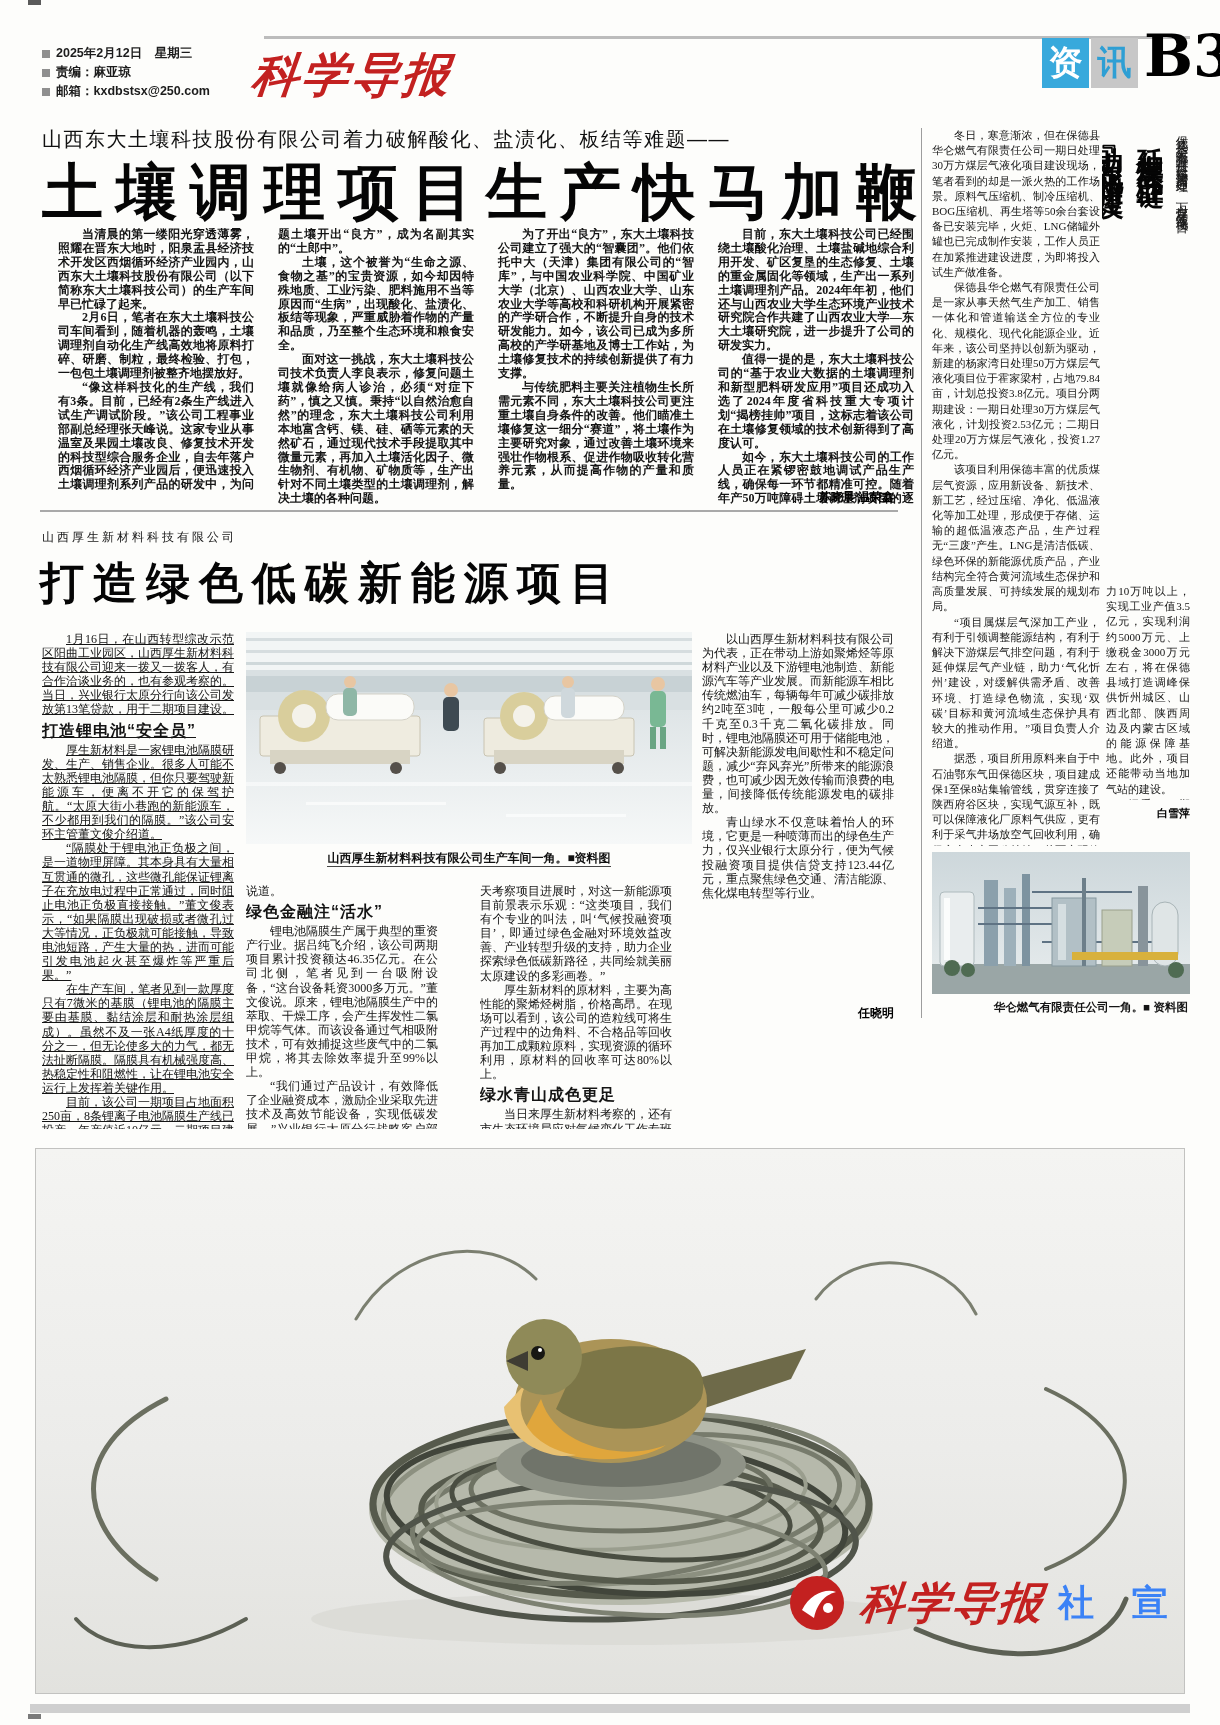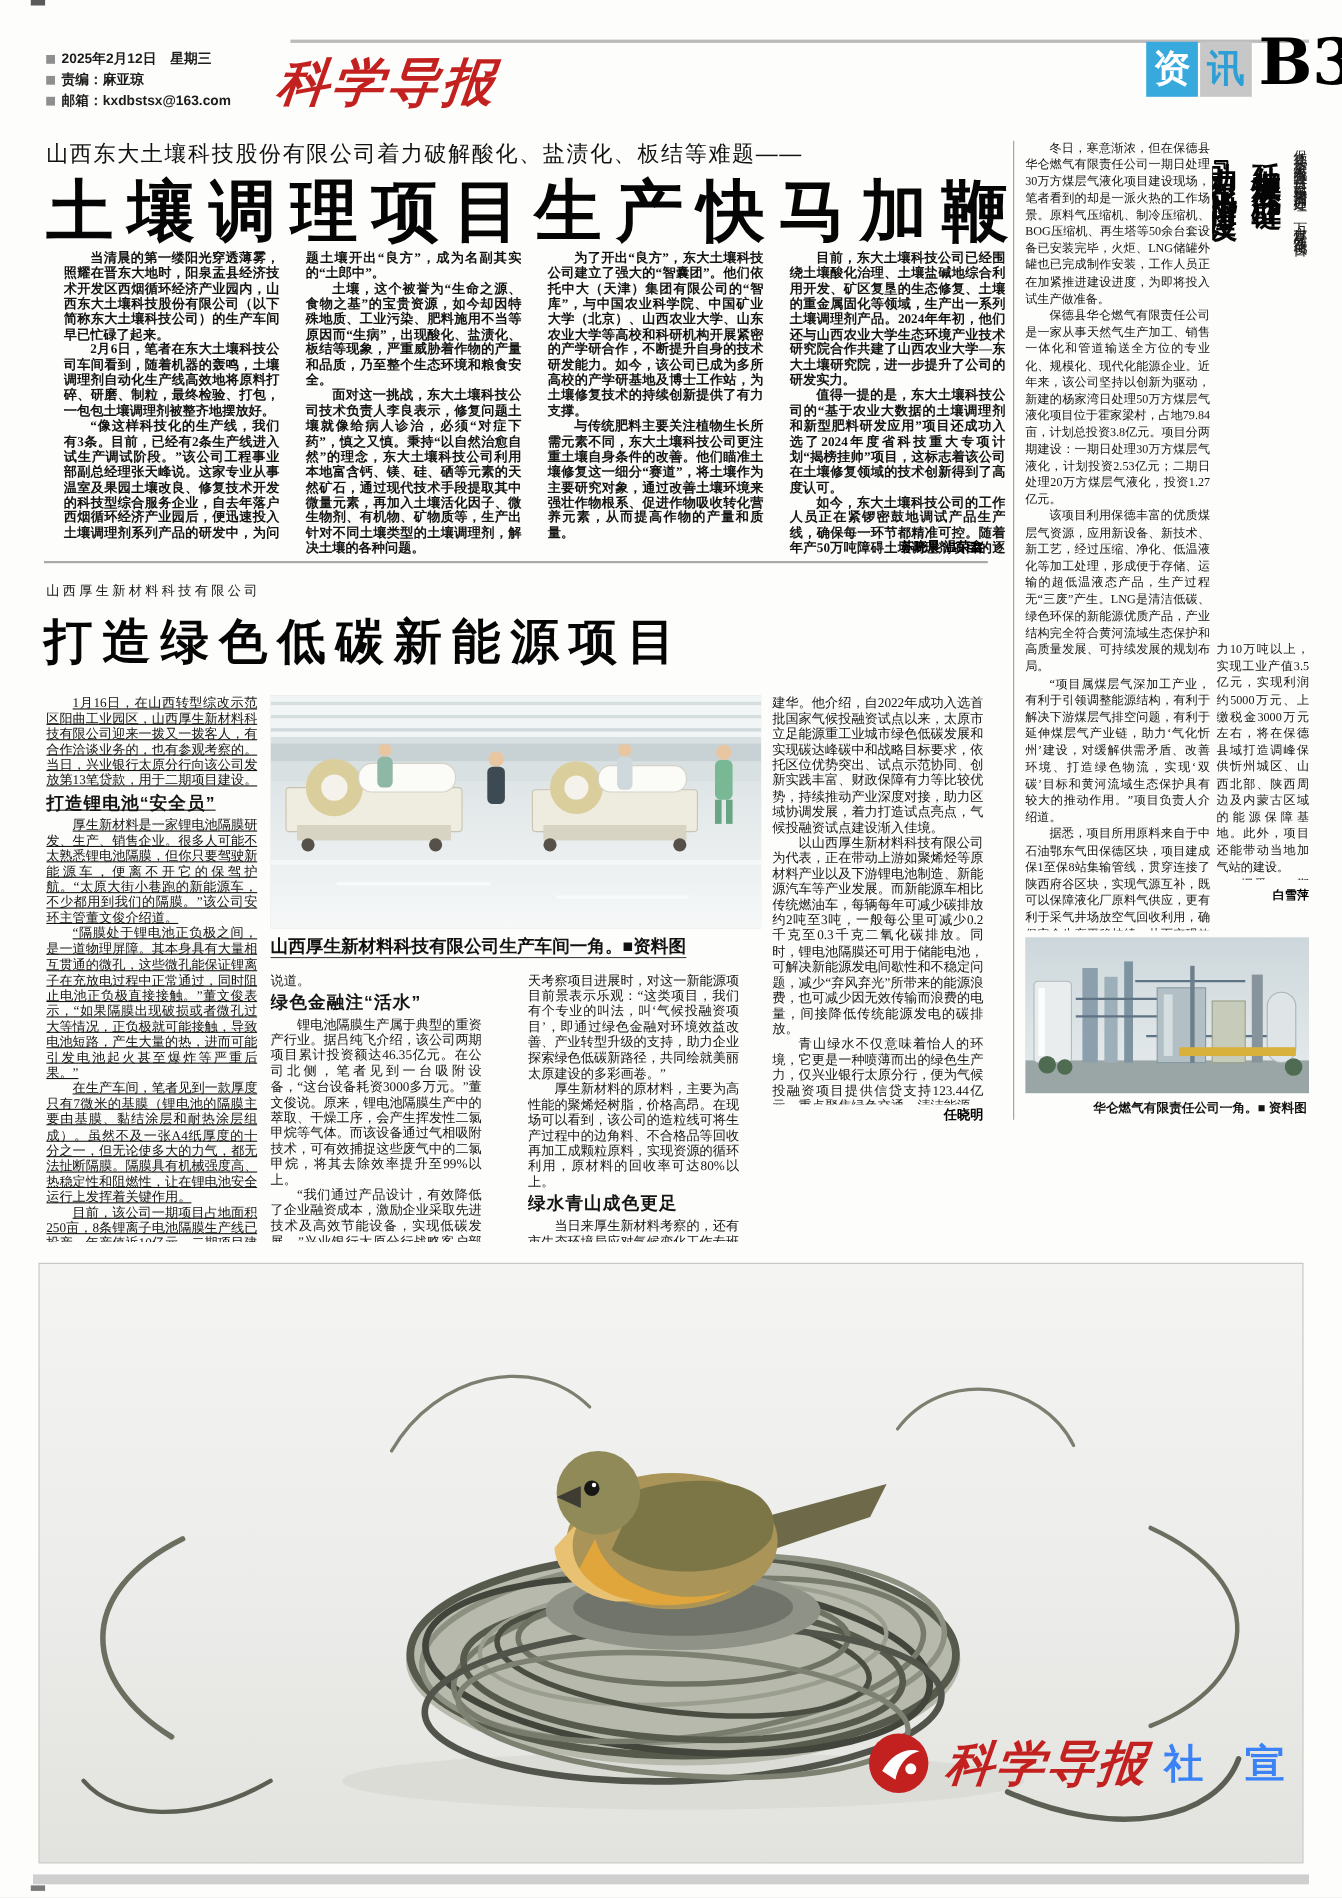--- a/index.html
+++ b/index.html
@@ -37,22 +37,22 @@
   .v-divider{left:921px;top:128px;width:1px;height:890px;background:#9d9d9d;}
   
   .a2-kicker{left:42px;top:529px;font-family:"Liberation Sans",sans-serif;font-size:12px;
              letter-spacing:3px;color:#161616;white-space:nowrap;}
   .a2-headline{left:40px;top:554px;font-family:"Liberation Serif",serif;font-weight:900;
                font-size:44px;letter-spacing:9px;color:#050505;white-space:nowrap;}
   .a2-col{font-size:12px;line-height:14.1px;text-align:justify;overflow:hidden;}
   .subhead{font-family:"Liberation Sans",sans-serif;font-weight:700;font-size:16px;
            margin:7px 0 5px 0;text-indent:0;letter-spacing:1px;}
   .photo-frame{background:#dfe3e5;overflow:hidden;}
-  .caption{font-family:"Liberation Sans",sans-serif;font-size:16px;font-weight:700;
-           text-align:left;color:#111;}
+  .caption{font-family:"Liberation Sans",sans-serif;font-size:12px;font-weight:700;
+           text-align:center;color:#111;}
   .caption .cap-inner{border-bottom:1px solid #444;padding-bottom:1px;}
   
   .a3-col{font-size:11px;line-height:15.2px;text-align:justify;overflow:hidden;}
   .a3-vhead{left:1102px;top:126px;width:88px;height:452px;writing-mode:vertical-rl;overflow:hidden;}
   .a3-vkicker{font-family:"Liberation Sans",sans-serif;font-size:12.5px;letter-spacing:2.5px;
               color:#1a1a1a;margin-left:5px;}
   .a3-vline{font-family:"DejaVu Sans",sans-serif;font-weight:900;font-size:27px;
             letter-spacing:5px;color:#050505;margin-left:4px;}
   .a3-caption{font-family:"Liberation Sans",sans-serif;font-size:11.5px;font-weight:700;text-align:right;}
   
@@ -78,21 +78,21 @@
     <div class="row">
       <span class="sq"></span>
       <span>2025年2月12日　星期三</span>
     </div>
     <div class="row">
       <span class="sq"></span>
       <span>责编：麻亚琼</span>
     </div>
     <div class="row">
       <span class="sq"></span>
-      <span>邮箱：kxdbstsx@163.com</span>
+      <span>邮箱：kxdbstsx@250.com</span>
     </div>
   </div>
   <div class="abs masthead">科学导报</div>
   <div class="abs sec-zi">资</div>
   <div class="abs sec-xun">讯</div>
   <div class="abs page-no">B3</div>
 
   <div class="abs a1-kicker">山西东大土壤科技股份有限公司着力破解酸化、盐渍化、板结等难题——</div>
   <div class="abs a1-headline">土壤调理项目生产快马加鞭</div>
   <div class="abs a1-body">
@@ -189,21 +189,20 @@
   </div>
 
   <div class="abs a2-col" style="left:480px;top:884px;width:192px;height:245px;">
     <div class="cont">天考察项目进展时，对这一新能源项目前景表示乐观：“这类项目，我们有个专业的叫法，叫‘气候投融资项目’，即通过绿色金融对环境效益改善、产业转型升级的支持，助力企业探索绿色低碳新路径，共同绘就美丽太原建设的多彩画卷。”</div>
     <p class="para">厚生新材料的原材料，主要为高性能的聚烯烃树脂，价格高昂。在现场可以看到，该公司的造粒线可将生产过程中的边角料、不合格品等回收再加工成颗粒原料，实现资源的循环利用，原材料的回收率可达80%以上。</p>
     <h3 class="subhead">绿水青山成色更足</h3>
     <p class="para">当日来厚生新材料考察的，还有市生态环境局应对气候变化工作专班有关负责人李</p>
   </div>
 
   <div class="abs a2-col" style="left:702px;top:632px;width:192px;height:372px;">
-    <div class="cont">建华。他介绍，自2022年成功入选首批国家气候投融资试点以来，太原市立足能源重工业城市绿色低碳发展和实现碳达峰碳中和战略目标要求，依托区位优势突出、试点示范协同、创新实践丰富、财政保障有力等比较优势，持续推动产业深度对接，助力区域协调发展，着力打造试点亮点，气候投融资试点建设渐入佳境。</div>
     <div>
         <p class="para">以山西厚生新材料科技有限公司为代表，正在带动上游如聚烯烃等原材料产业以及下游锂电池制造、新能源汽车等产业发展。而新能源车相比传统燃油车，每辆每年可减少碳排放约2吨至3吨，一般每公里可减少0.2千克至0.3千克二氧化碳排放。同时，锂电池隔膜还可用于储能电池，可解决新能源发电间歇性和不稳定问题，减少“弃风弃光”所带来的能源浪费，也可减少因无效传输而浪费的电量，间接降低传统能源发电的碳排放。</p>
         <p class="para">青山绿水不仅意味着怡人的环境，它更是一种喷薄而出的绿色生产力，仅兴业银行太原分行，便为气候投融资项目提供信贷支持123.44亿元，重点聚焦绿色交通、清洁能源、焦化煤电转型等行业。</p>
       </div>
   </div>
   <div class="abs byline" style="left:760px;top:1005px;width:134px;text-align:right;">任晓明</div>
 
   <div class="abs a3-col" style="left:932px;top:128px;width:168px;height:718px;">
       <p class="para">冬日，寒意渐浓，但在保德县华仑燃气有限责任公司一期日处理30万方煤层气液化项目建设现场，笔者看到的却是一派火热的工作场景。原料气压缩机、制冷压缩机、BOG压缩机、再生塔等50余台套设备已安装完毕，火炬、LNG储罐外罐也已完成制作安装，工作人员正在加紧推进建设进度，为即将投入试生产做准备。</p>
       <p class="para">保德县华仑燃气有限责任公司是一家从事天然气生产加工、销售一体化和管道输送全方位的专业化、规模化、现代化能源企业。近年来，该公司坚持以创新为驱动，新建的杨家湾日处理50万方煤层气液化项目位于霍家梁村，占地79.84亩，计划总投资3.8亿元。项目分两期建设：一期日处理30万方煤层气液化，计划投资2.53亿元；二期日处理20万方煤层气液化，投资1.27亿元。</p>

